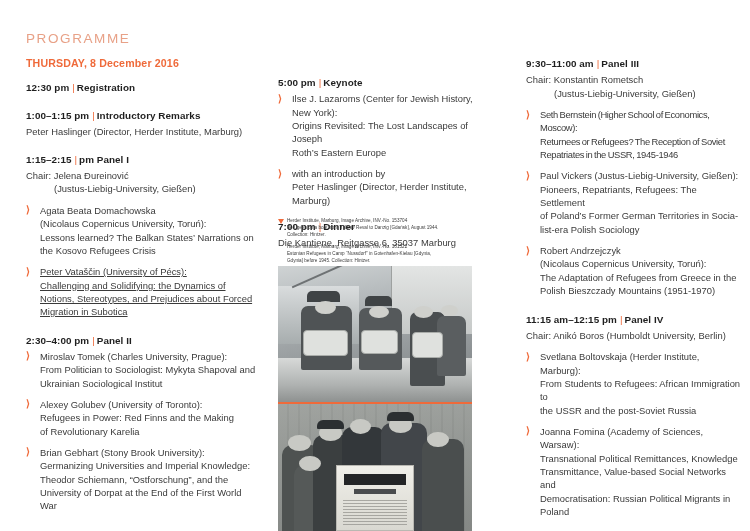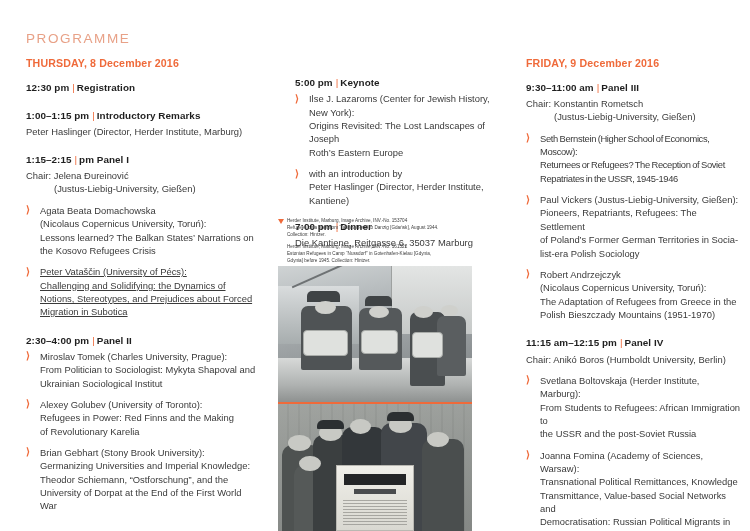--- a/index.html
+++ b/index.html
@@ -19,21 +19,21 @@
     left: 26px; top: 31px;
     font-size: 13.5px;
     letter-spacing: 1.6px;
     color: #e8a187;
     font-weight: 400;
   }
 
   
   .col { position: absolute; top: 57px; }
   .col-left   { left: 26px;  width: 240px; }
-  .col-mid    { left: 295px; width: 196px; }
+  .col-mid    { left: 278px; width: 196px; }
   .col-right  { left: 526px; width: 216px; }
 
   
   .day-heading {
     font-size: 10.6px;
     font-weight: bold;
     color: #ef6a3a;
     letter-spacing: .15px;
     margin: 0 0 11px 0;
     line-height: 1.2;
@@ -302,21 +302,21 @@
       <div class="sess-head"><span>5:00 pm</span><span class="bar">|</span><span>Keynote</span></div>
       <div class="item">
           <span class="bullet">⟩</span>
           <span class="txt" style="white-space: pre-line;">Ilse J. Lazaroms (Center for Jewish History, New York):
 Origins Revisited: The Lost Landscapes of Joseph
 Roth’s Eastern Europe</span>
         </div>
       <div class="item" style="margin-bottom:6px">
           <span class="bullet">⟩</span>
           <span class="txt" style="white-space: pre-line;">with an introduction by
-Peter Haslinger (Director, Herder Institute, Kantiene)</span>
+Peter Haslinger (Director, Herder Institute, Marburg)</span>
         </div>
     </div>
     <div class="gap-sm"></div>
 
     <div class="session">
       <div class="sess-head"><span>7:00 pm</span><span class="bar">|</span><span>Dinner</span></div>
       <div class="line">Die Kantiene, Reitgasse 6, 35037 Marburg</div>
     </div>
   </div>
 
@@ -373,21 +373,20 @@
       <div class="flatcap fc2"></div>
       <div class="news">
         <div class="masthead"></div>
         <div class="sub"></div>
         <div class="cols"></div>
       </div>
     </div>
   </div>
 
   <div class="col col-right">
-    <div class="day-heading">FRIDAY, 9 December 2016</div>
 
     <div class="session">
       <div class="sess-head"><span>9:30–11:00 am</span><span class="bar">|</span><span>Panel III</span></div>
       <div class="line chair">
         <span>Chair:  Konstantin Rometsch</span>
         <span class="sub">(Justus-Liebig-University, Gießen)</span>
       </div>
       <div class="item condensed">
           <span class="bullet">⟩</span>
           <span class="txt" style="white-space: pre-line;">Seth Bernstein (Higher School of Economics, Moscow):

